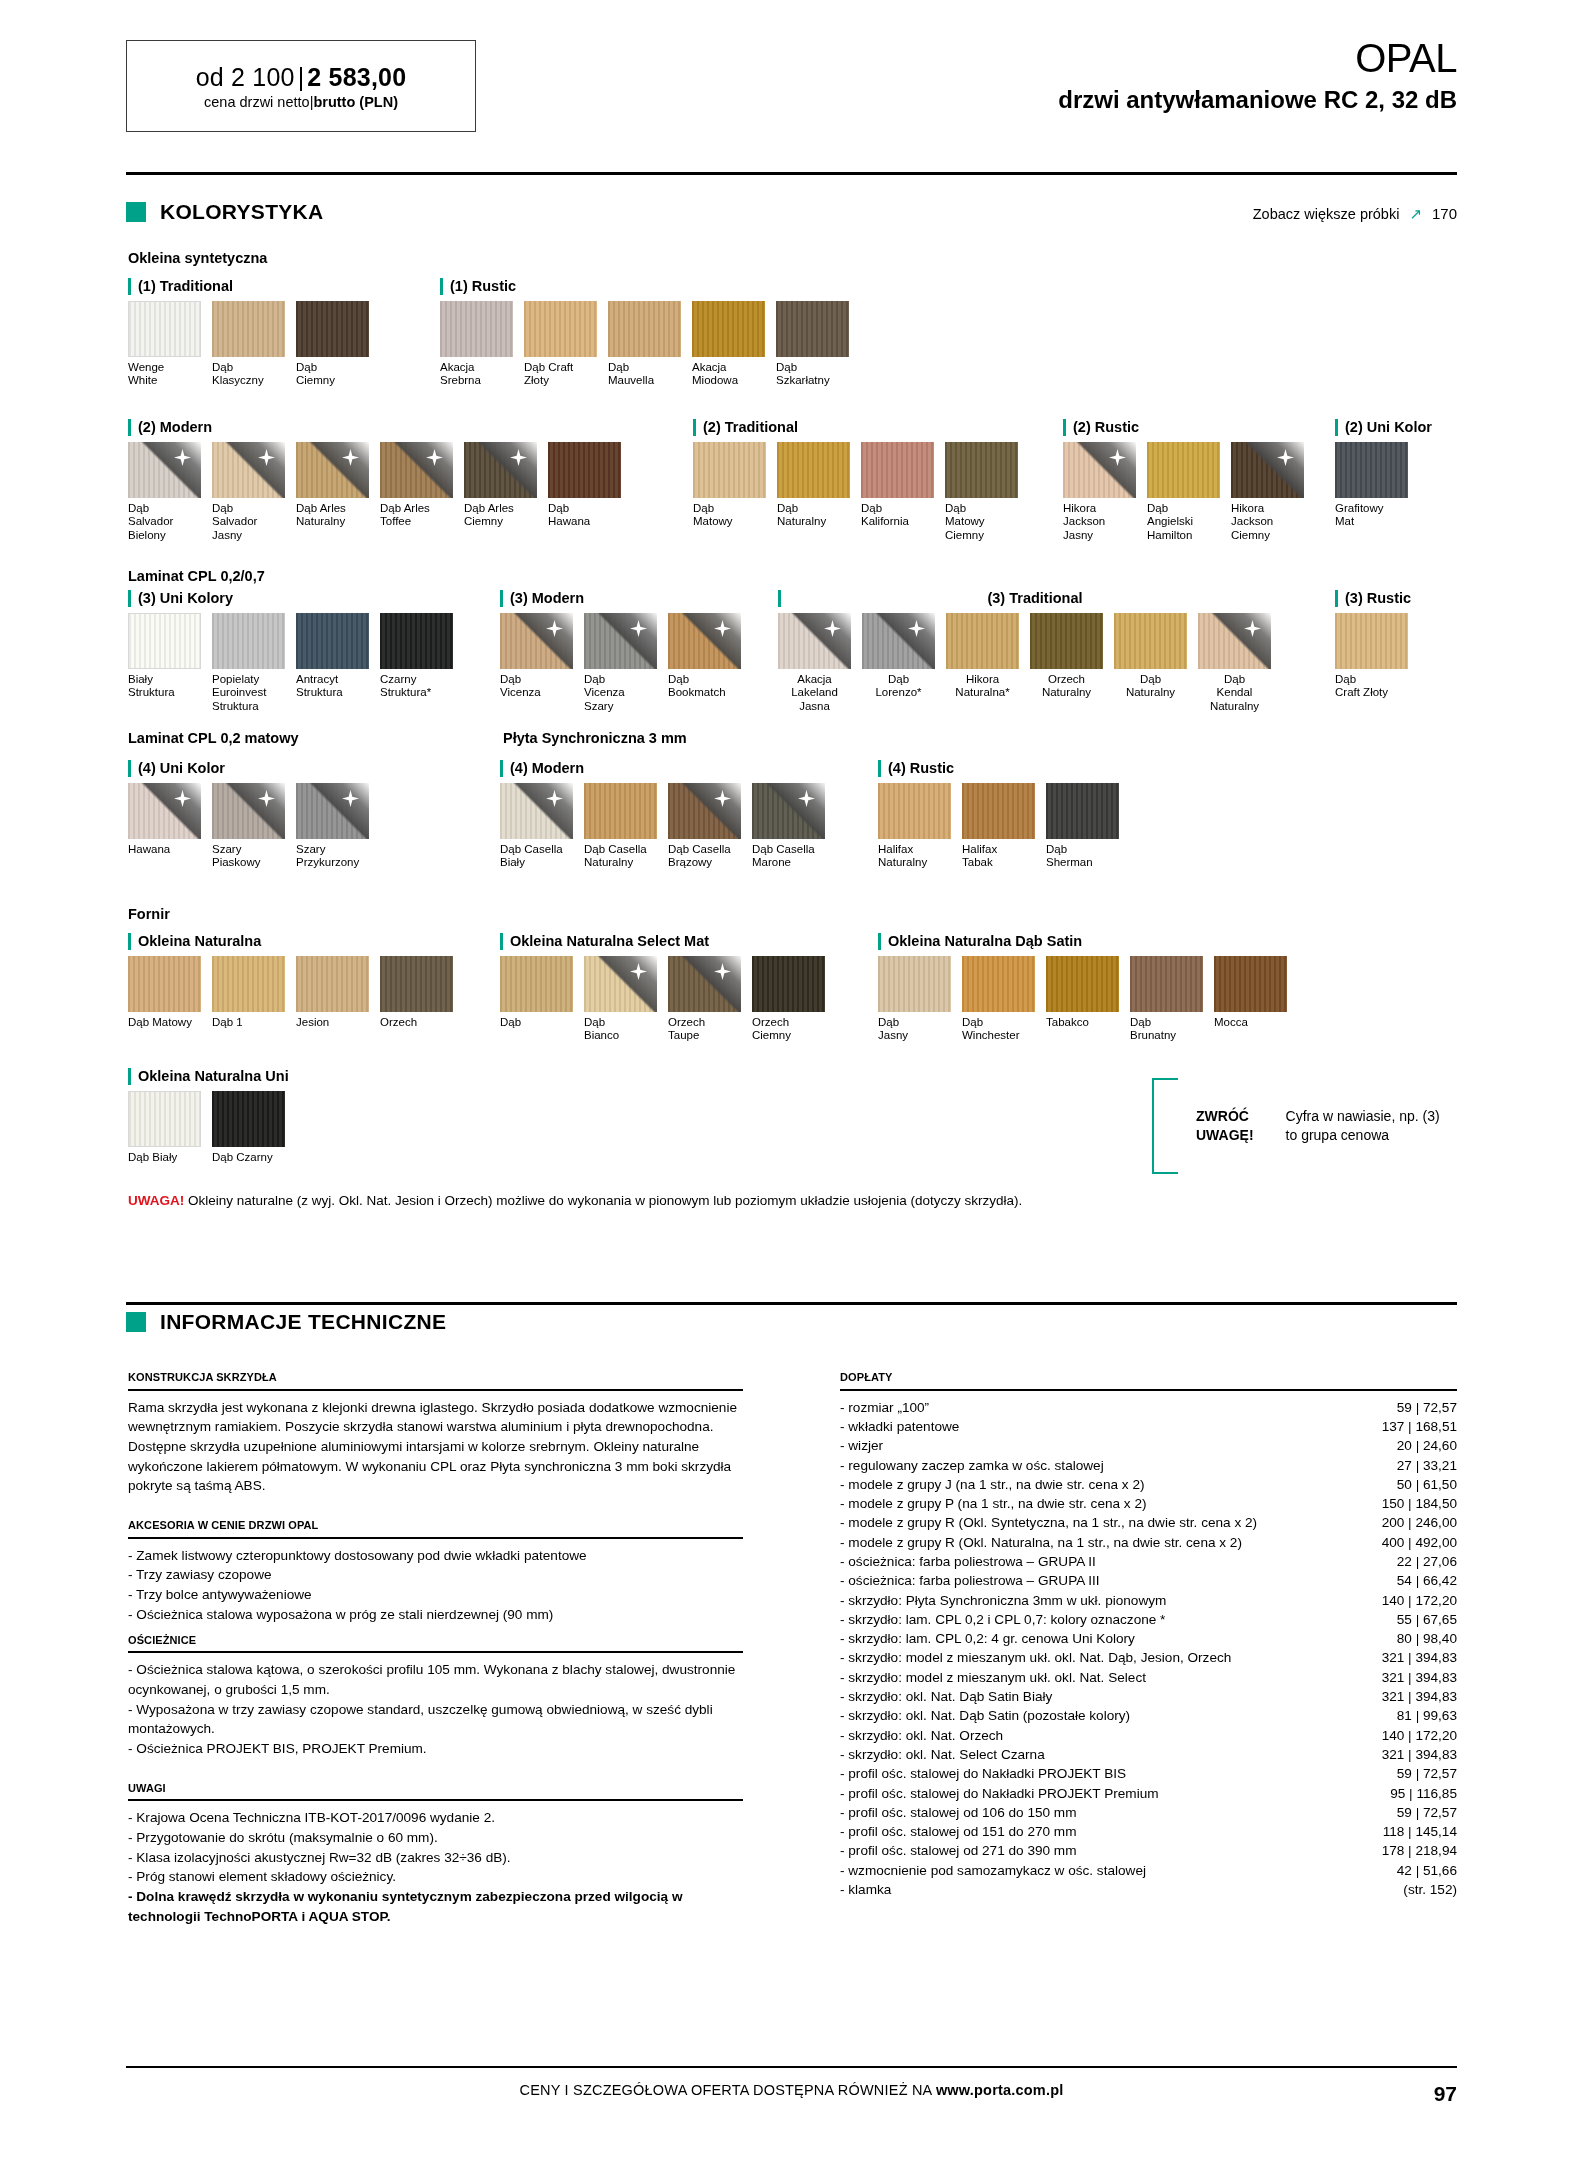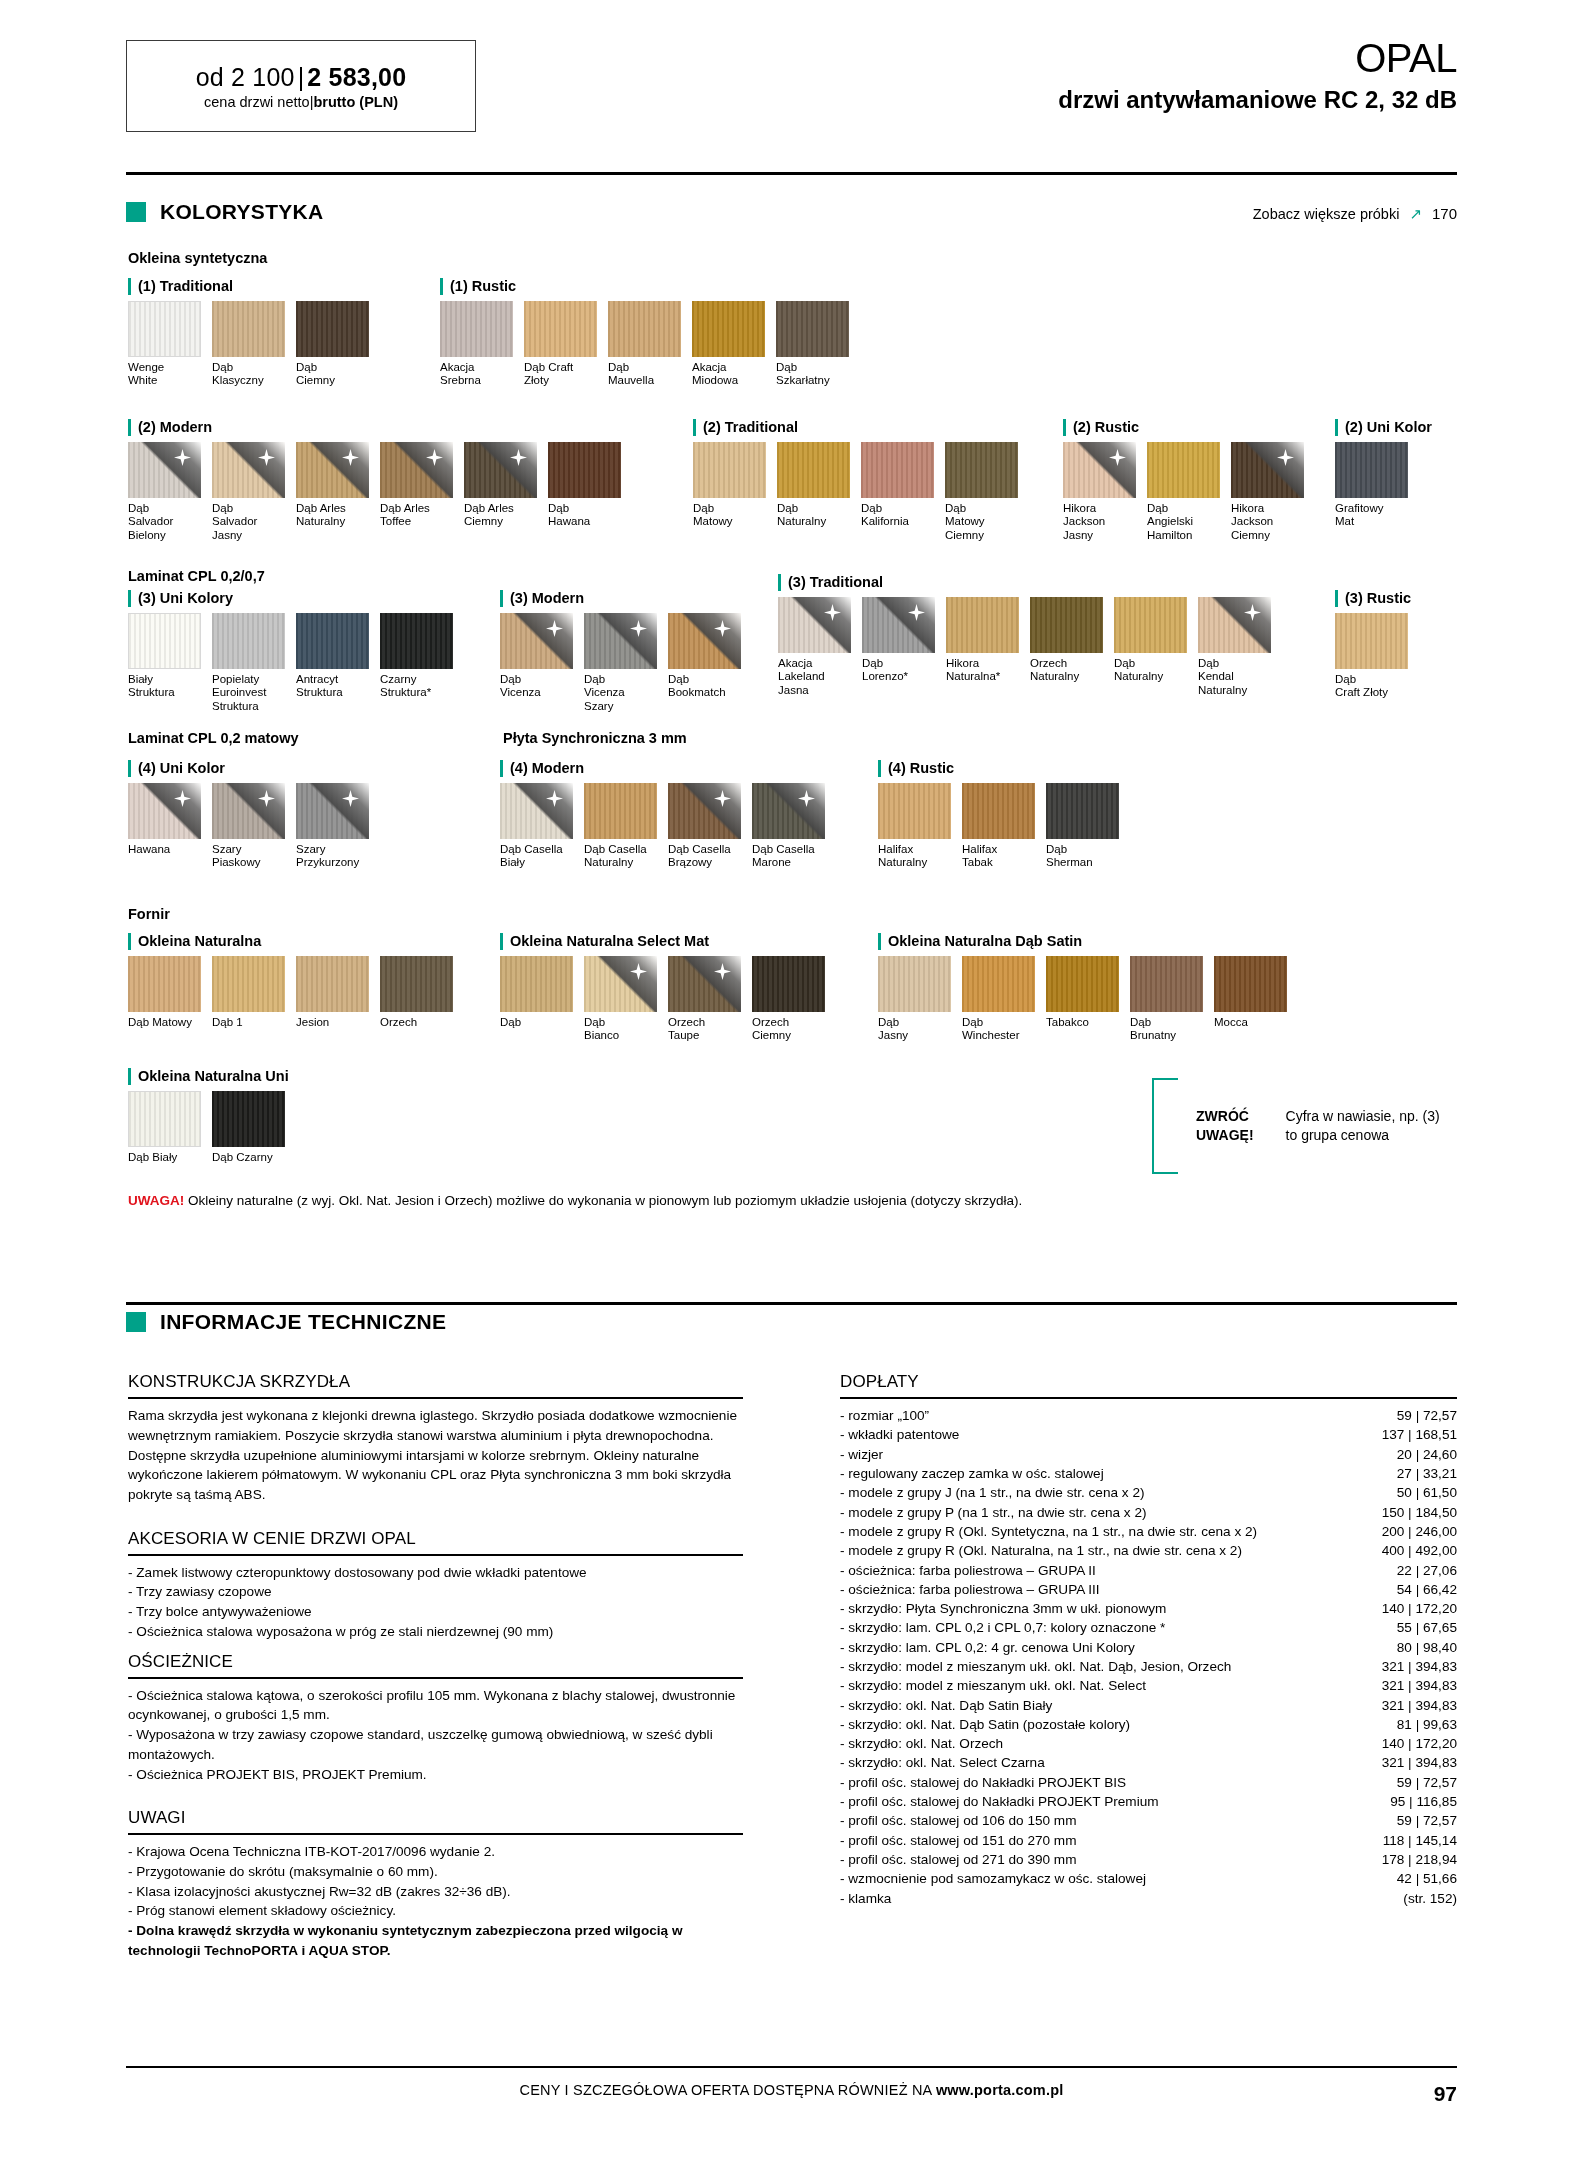--- a/index.html
+++ b/index.html
@@ -90,21 +90,21 @@
   .notice-lead { font-size: 14px; font-weight: 800; line-height: 1.35; white-space: pre-line; }
   .notice-body { font-size: 14px; font-weight: 400; line-height: 1.35; white-space: pre-line; }
 
   .uwaga-line { position: absolute; font-size: 13.5px; }
   .uwaga-line .red { color: #e1131d; font-weight: 800; }
 
   .rule-2 { position: absolute; left: 126px; right: 126px; height: 2.5px; background: #000; }
 
   
   .col { position: absolute; font-size: 13.5px; line-height: 1.42; }
-  .sub-head { font-size: 17px; font-weight: 400; letter-spacing: .1px; }
+  .sub-head { font-size: 11px; font-weight: 700; letter-spacing: .1px; }
   .sub-rule { height: 2px; background: #000; margin-top: 3px; margin-bottom: 7px; }
   .para { font-size: 13.6px; line-height: 1.45; }
   ul.plain { list-style: none; }
   ul.plain li { font-size: 13.6px; line-height: 1.45; }
   li.b { font-weight: 700; }
 
   table.dop { width: 100%; border-collapse: collapse; }
   table.dop td { font-size: 13.6px; line-height: 1.42; padding: 0; vertical-align: top; }
   table.dop td.val { text-align: right; white-space: nowrap; padding-left: 10px; }
 
@@ -389,21 +389,21 @@
             <span class="gloss"></span>
             <svg class="star" viewBox="0 0 24 24" aria-hidden="true">
               <path d="M12 0 L14.6 9.4 L24 12 L14.6 14.6 L12 24 L9.4 14.6 L0 12 L9.4 9.4 Z" fill="#fff"></path>
             </svg>
           </div>
           <div class="sw-cap">Dąb
 Bookmatch</div>
         </div>
       </div>
     </div>
-  <div class="grp-wrap" style="left:778px; top:574px;">
+  <div class="grp-wrap" style="left:778px; top:590px;text-align:center;">
       <div class="grp-label">(3) Traditional</div>
       <div class="sw-row">
         <div class="sw">
           <div class="sw-chip" style="background: repeating-linear-gradient(90deg, rgba(0, 0, 0, 0.07) 0px, rgba(0, 0, 0, 0.07) 2px, rgba(255, 255, 255, 0.07) 2px, rgba(255, 255, 255, 0.07) 5px), rgb(221, 210, 200);">
             <span class="gloss"></span>
             <svg class="star" viewBox="0 0 24 24" aria-hidden="true">
               <path d="M12 0 L14.6 9.4 L24 12 L14.6 14.6 L12 24 L9.4 14.6 L0 12 L9.4 9.4 Z" fill="#fff"></path>
             </svg>
           </div>
           <div class="sw-cap">Akacja

